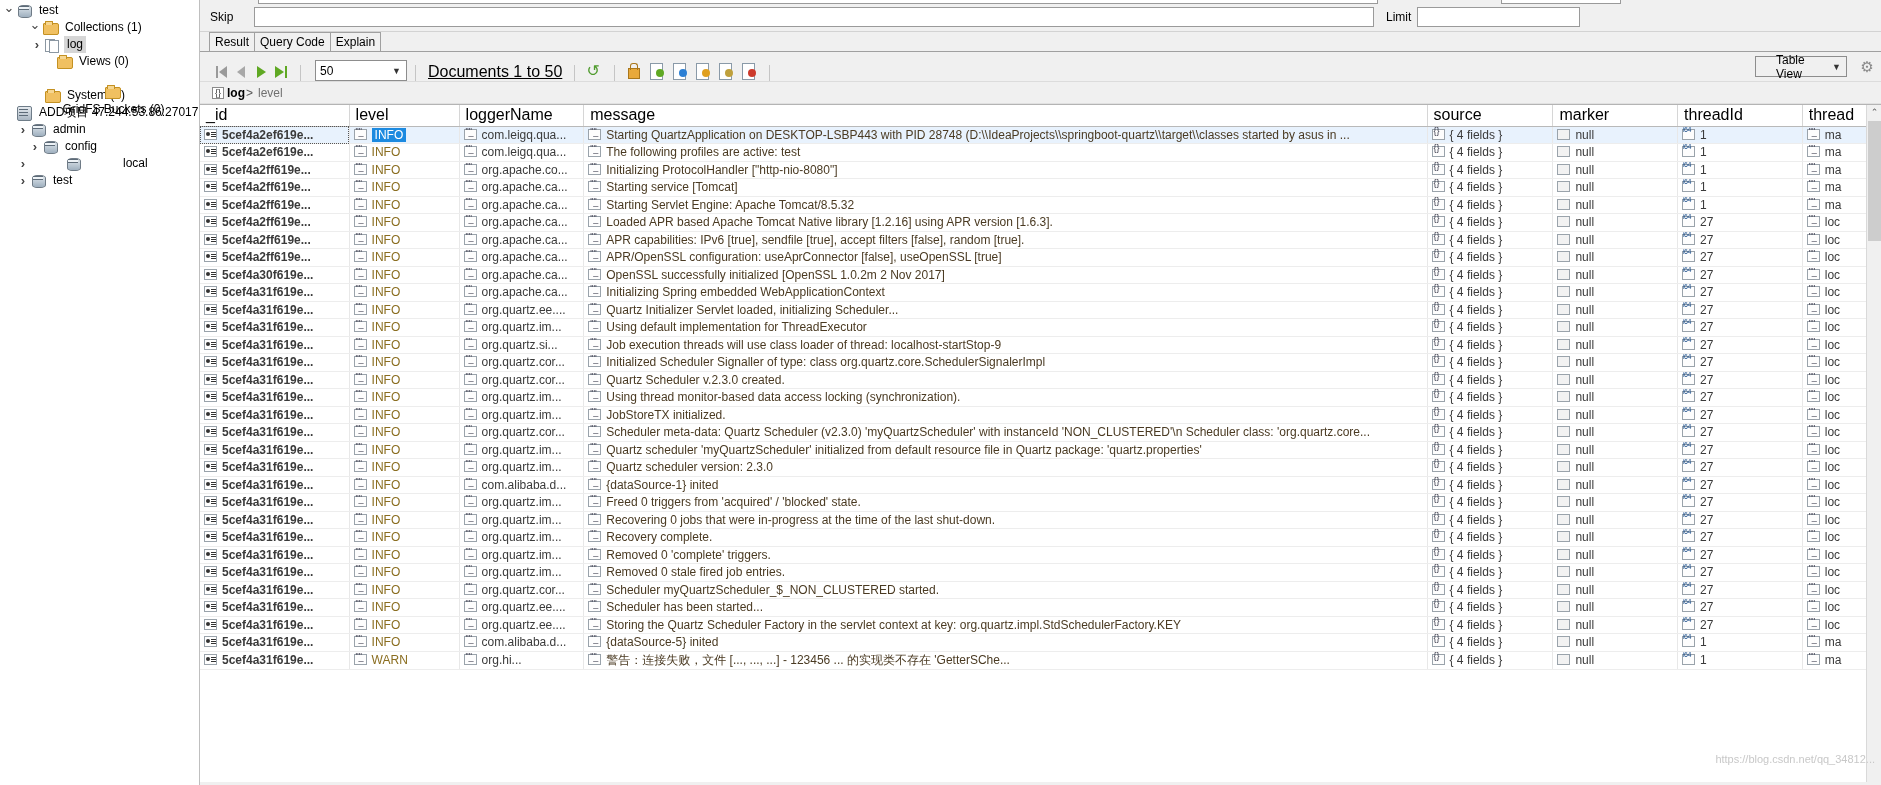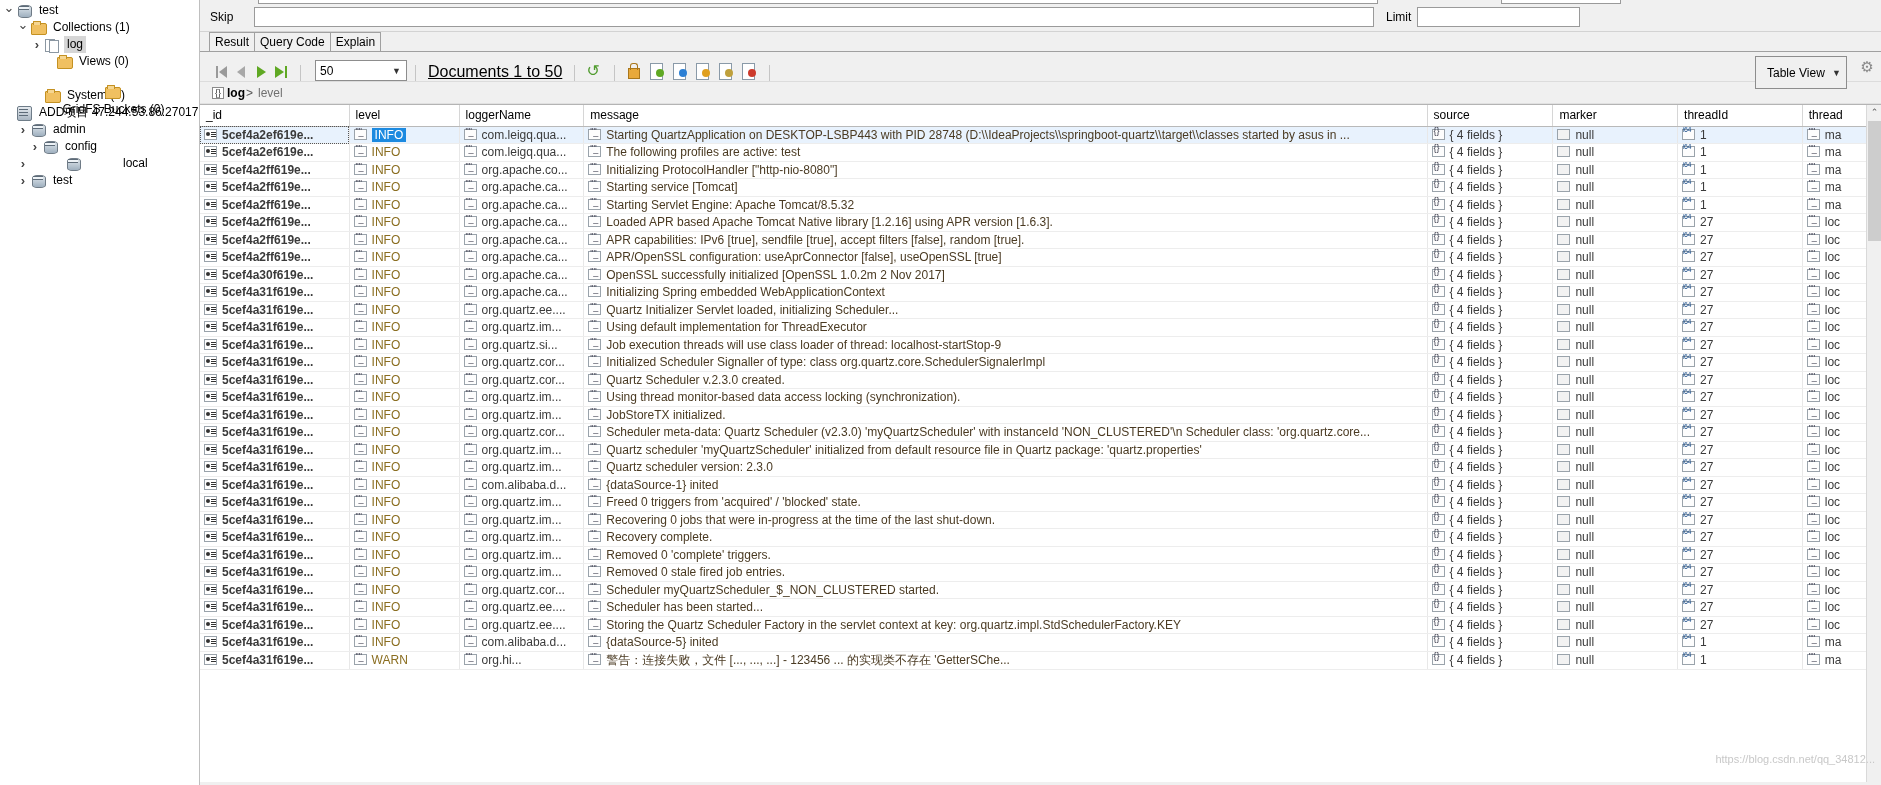--- a/index.html
+++ b/index.html
@@ -173,23 +173,23 @@
   .lock-ico::before {
     content: ""; position: absolute; left: 5px; top: 7px; width: 10px; height: 9px;
     background: #e8a93b; border: 1px solid #a9771c;
   }
   .lock-ico::after {
     content: ""; position: absolute; left: 7px; top: 2px; width: 6px; height: 6px;
     border: 1px solid #a9771c; border-bottom: none; border-radius: 3px 3px 0 0;
   }
   #view-select {
     position: absolute; right: 34px; top: 4px;
-    width: 92px; height: 33px; border: 1px solid #8d8d8d; background: #f0f0f0;
+    width: 92px; height: 21px; border: 1px solid #8d8d8d; background: #f0f0f0;
     display: flex; align-items: center; justify-content: space-between;
-    font-size: 12px; padding-left: 11px;
+    font-size: 12px; padding-left: 20px;
   }
   #view-select .caret { font-size: 9px; color: #333; padding-right: 5px; }
   #gear-btn { position: absolute; right: 4px; top: 5px; width: 20px; height: 20px; text-align: center; }
   #gear-btn .g { font-size: 15px; color: #8a8a8a; line-height: 20px; }
 
   
   #breadcrumb {
     height: 22px; display: flex; align-items: center;
     background: #f0f0f0; padding-left: 12px; font-size: 12px;
     border-bottom: 1px solid #e1e1e1;
@@ -199,21 +199,21 @@
     font-size: 9px; line-height: 10px; padding: 0 2px; margin-right: 3px; color: #333;
   }
   .bc-bold { font-weight: bold; }
   .bc-sep { color: #555; padding: 0 5px 0 1px; }
   .bc-dim { color: #707070; }
 
   
   #table-wrap { flex: 1 1 auto; background: #fff; overflow: hidden; position: relative; border-top: 1px solid #b4b4b4; }
   table.grid { border-collapse: collapse; table-layout: fixed; width: 1681px; }
   table.grid th {
-    height: 21px; background: #fff; font-weight: normal; font-size: 12px;
+    height: 21px; background: #fff; font-weight: normal; font-size: 16px;
     text-align: left; padding: 0 6px; color: #000;
     border-right: 1px solid #d6d6d6; border-bottom: 1px solid #b9b9b9;
     white-space: nowrap; overflow: hidden;
   }
   table.grid td {
     height: 17.5px; font-size: 12px; padding: 0 4px; white-space: nowrap;
     overflow: hidden; border-bottom: 1px solid #ededed; border-right: 1px solid #e8e8e8;
     color: #3a3a3a;
   }
   tr.row.selected td { background: #e8f2fd; }
@@ -274,21 +274,21 @@
 <body>
 
 <div id="app">
 
   <div id="sidebar">
       <div class="tree-row" style="padding-left: 2px;">
         <span class="tw arrow-down"></span>
         <span class="ticon ic-db"></span>
         <span class="tree-label">test</span>
       </div>
-      <div class="tree-row" style="padding-left: 16px;">
+      <div class="tree-row" style="padding-left: 16px; margin-left: 12px;">
         <span class="tw arrow-down"></span>
         <span class="ticon ic-folder"></span>
         <span class="tree-label">Collections (1)</span>
       </div>
       <div class="tree-row selected" style="padding-left: 30px;">
         <span class="tw arrow-right"></span>
         <span class="ticon ic-coll"></span>
         <span class="tree-label">log</span>
       </div>
       <div class="tree-row" style="padding-left: 30px; margin-left: 12px;">

